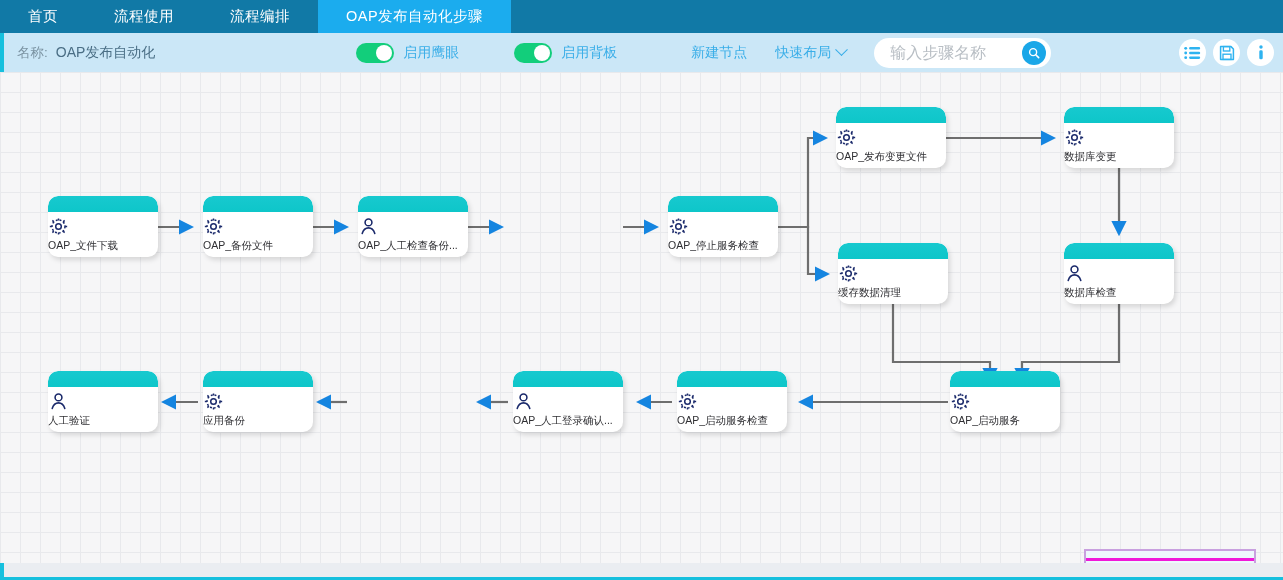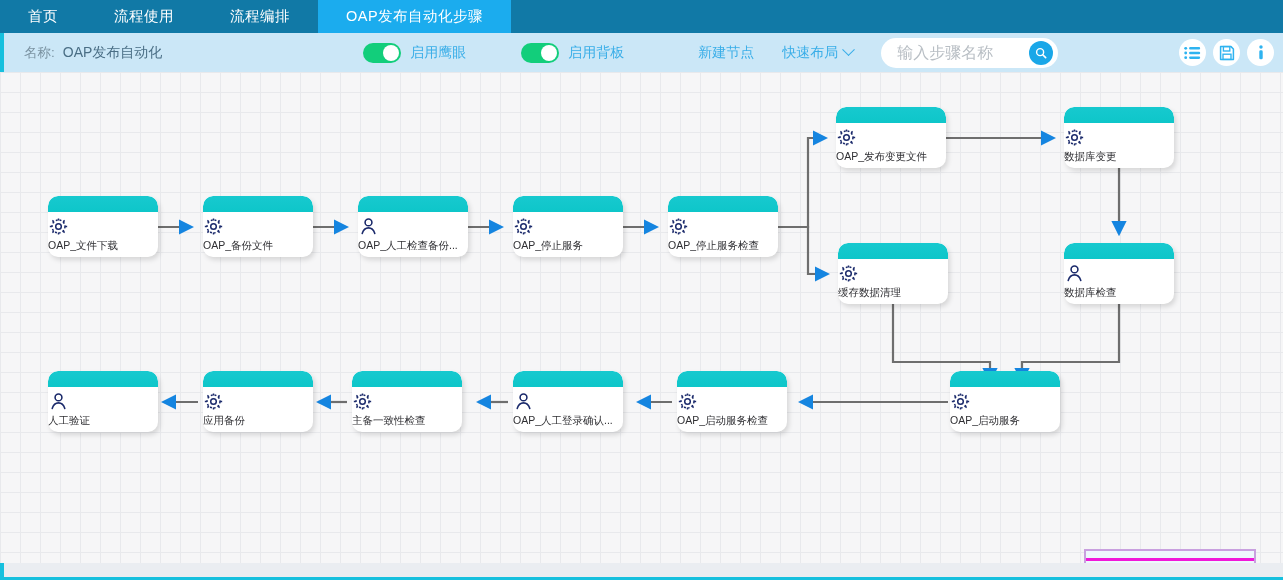--- a/index.html
+++ b/index.html
@@ -150,21 +150,21 @@
 
 <div class="tabbar">
   <div class="tab">首页</div>
   <div class="tab">流程使用</div>
   <div class="tab">流程编排</div>
   <div class="tab active">OAP发布自动化步骤</div>
 </div>
 
 <div class="toolbar">
 
-  <div style="display:flex;margin-left:16px;">
+  <div style="display:flex;margin-left:9px;">
     <span class="tb-name-label">名称:</span>
     <span class="tb-name-value">OAP发布自动化</span>
   </div>
 
   <div class="tb-switch-group" style="margin-left:201px;">
     <div class="switch"></div>
     <span class="switch-label">启用鹰眼</span>
   </div>
 
   <div class="tb-switch-group" style="margin-left:55px;">
@@ -284,31 +284,20 @@
     <div class="node-head"></div>
     <div class="node-icon">
       <svg width="21" height="21" viewBox="0 0 24 24" fill="none" stroke="#1b2a6b" stroke-width="1.8" stroke-linecap="round">
           <circle cx="12" cy="7.3" r="3.9"></circle>
           <path d="M4.8 20c1.3-4.2 4.1-6.4 7.2-6.4s5.9 2.2 7.2 6.4"></path>
         </svg>
     </div>
     <div class="node-label">OAP_人工检查备份...</div>
   </div>
 
-  <div class="node" style="left:513px;top:124px">
-    <div class="node-head"></div>
-    <div class="node-icon">
-      <svg width="21" height="21" viewBox="0 0 24 24" fill="none" stroke="#1b2a6b" stroke-width="1.7">
-          <circle cx="12" cy="12" r="3.2"></circle>
-          <path d="M12 2.8v2.4M12 18.8v2.4M4.5 12H2.1M21.9 12h-2.4M6.7 6.7 5 5M19 19l-1.7-1.7M6.7 17.3 5 19M19 5l-1.7 1.7"></path>
-          <circle cx="12" cy="12" r="7.4" stroke-dasharray="2.2 2.2"></circle>
-        </svg>
-    </div>
-    <div class="node-label">OAP_停止服务</div>
-  </div>
 
   <div class="node" style="left:668px;top:124px">
     <div class="node-head"></div>
     <div class="node-icon">
       <svg width="21" height="21" viewBox="0 0 24 24" fill="none" stroke="#1b2a6b" stroke-width="1.7">
           <circle cx="12" cy="12" r="3.2"></circle>
           <path d="M12 2.8v2.4M12 18.8v2.4M4.5 12H2.1M21.9 12h-2.4M6.7 6.7 5 5M19 19l-1.7-1.7M6.7 17.3 5 19M19 5l-1.7 1.7"></path>
           <circle cx="12" cy="12" r="7.4" stroke-dasharray="2.2 2.2"></circle>
         </svg>
     </div>
@@ -390,31 +379,20 @@
     <div class="node-head"></div>
     <div class="node-icon">
       <svg width="21" height="21" viewBox="0 0 24 24" fill="none" stroke="#1b2a6b" stroke-width="1.8" stroke-linecap="round">
           <circle cx="12" cy="7.3" r="3.9"></circle>
           <path d="M4.8 20c1.3-4.2 4.1-6.4 7.2-6.4s5.9 2.2 7.2 6.4"></path>
         </svg>
     </div>
     <div class="node-label">OAP_人工登录确认...</div>
   </div>
 
-  <div class="node" style="left:352px;top:299px">
-    <div class="node-head"></div>
-    <div class="node-icon">
-      <svg width="21" height="21" viewBox="0 0 24 24" fill="none" stroke="#1b2a6b" stroke-width="1.7">
-          <circle cx="12" cy="12" r="3.2"></circle>
-          <path d="M12 2.8v2.4M12 18.8v2.4M4.5 12H2.1M21.9 12h-2.4M6.7 6.7 5 5M19 19l-1.7-1.7M6.7 17.3 5 19M19 5l-1.7 1.7"></path>
-          <circle cx="12" cy="12" r="7.4" stroke-dasharray="2.2 2.2"></circle>
-        </svg>
-    </div>
-    <div class="node-label">主备一致性检查</div>
-  </div>
 
   <div class="node" style="left:203px;top:299px">
     <div class="node-head"></div>
     <div class="node-icon">
       <svg width="21" height="21" viewBox="0 0 24 24" fill="none" stroke="#1b2a6b" stroke-width="1.7">
           <circle cx="12" cy="12" r="3.2"></circle>
           <path d="M12 2.8v2.4M12 18.8v2.4M4.5 12H2.1M21.9 12h-2.4M6.7 6.7 5 5M19 19l-1.7-1.7M6.7 17.3 5 19M19 5l-1.7 1.7"></path>
           <circle cx="12" cy="12" r="7.4" stroke-dasharray="2.2 2.2"></circle>
         </svg>
     </div>

